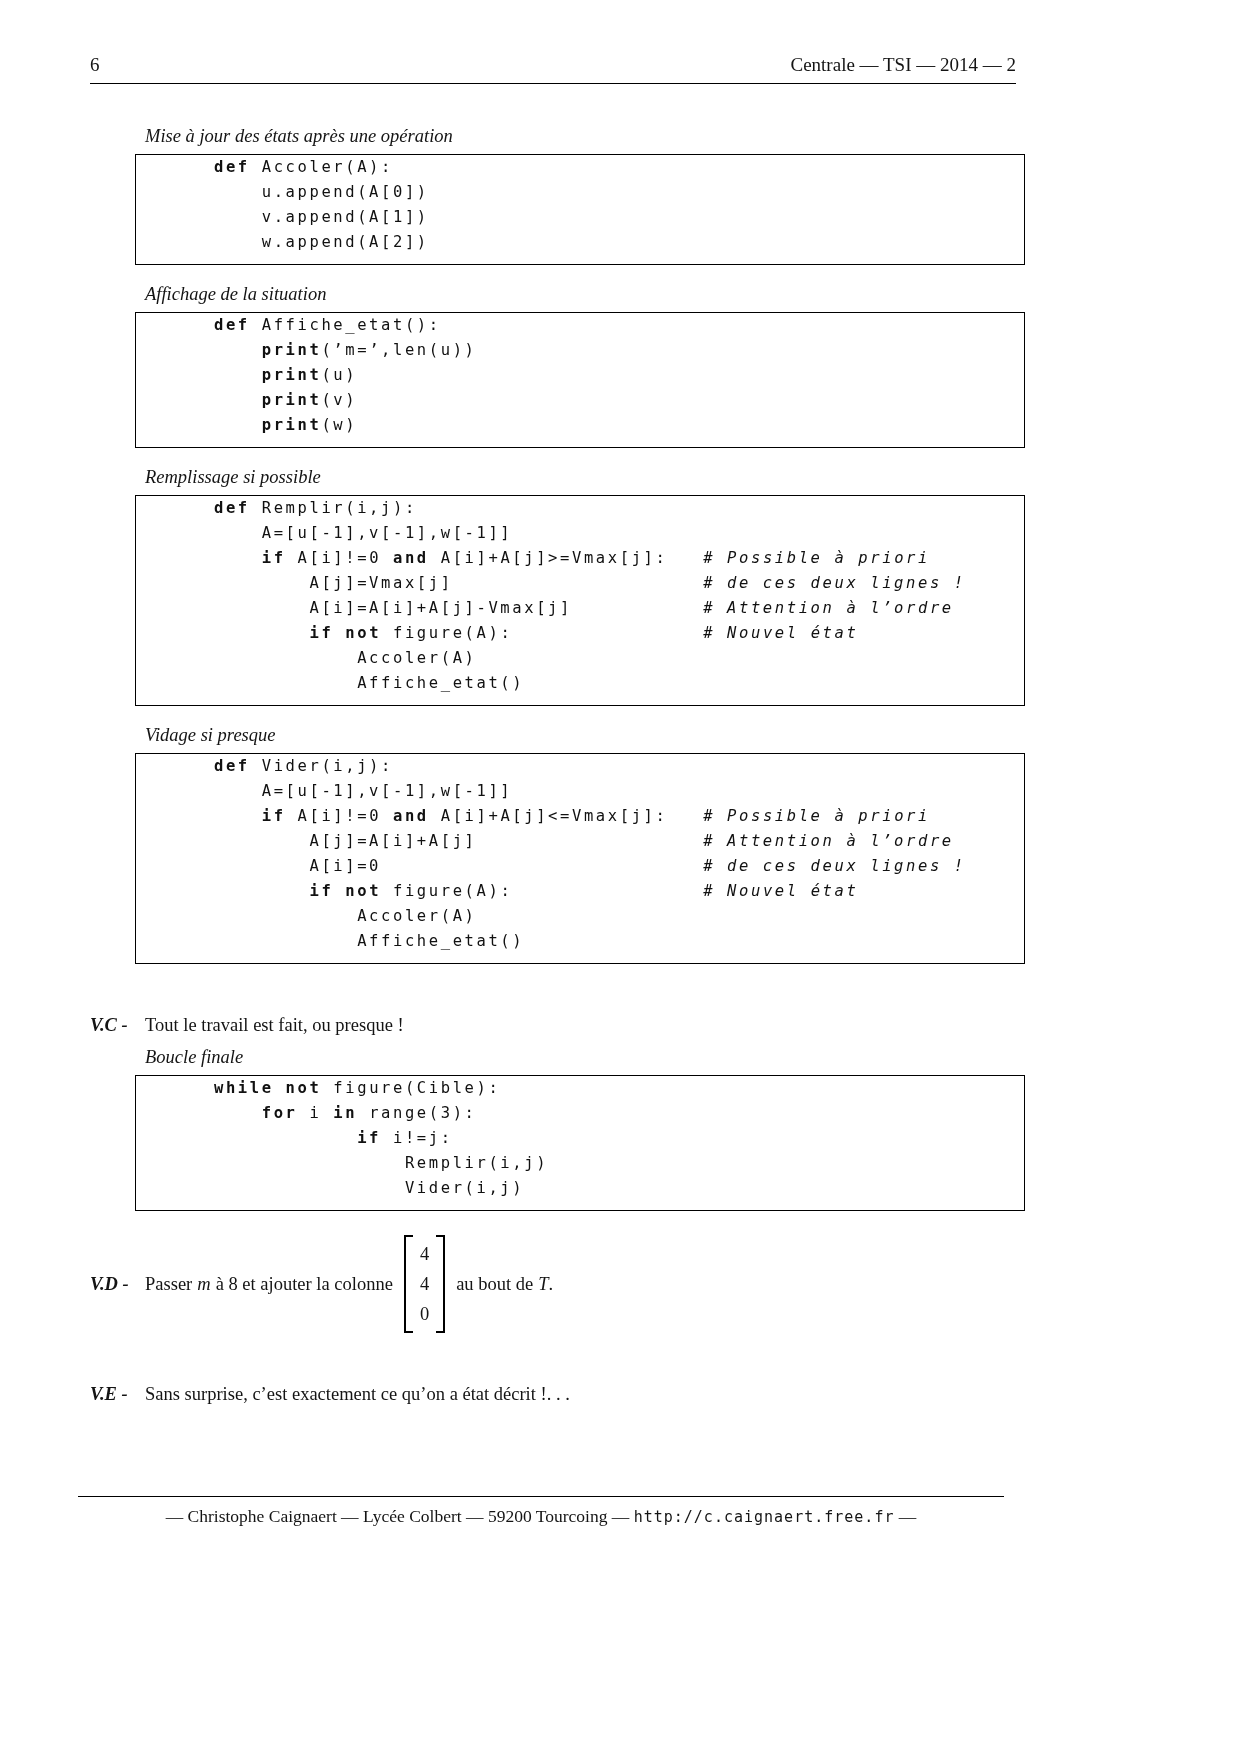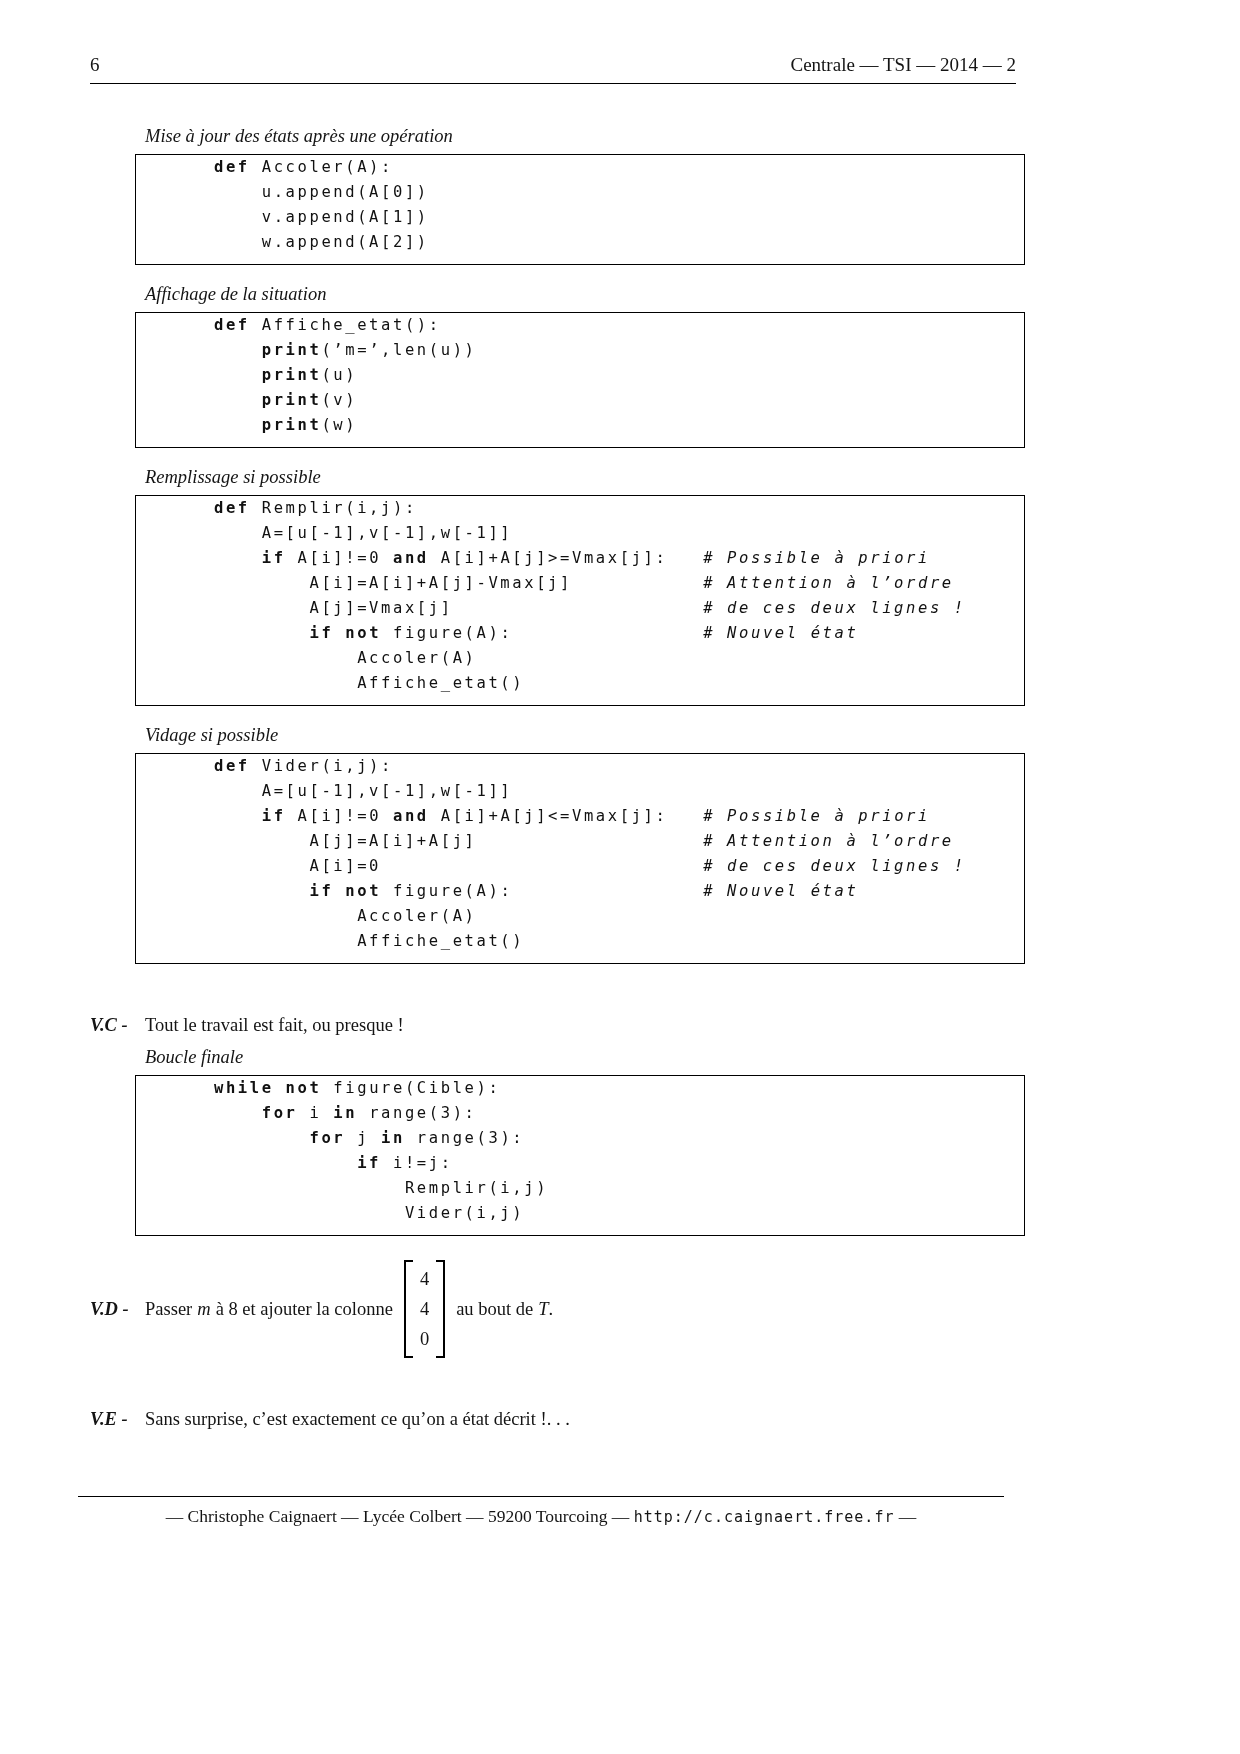--- a/index.html
+++ b/index.html
@@ -100,49 +100,48 @@
         <div class="code-line">    <b>print</b>(u)</div>
         <div class="code-line">    <b>print</b>(v)</div>
         <div class="code-line">    <b>print</b>(w)</div>
       </div>
 
     <div class="section-heading">Remplissage si possible</div>
     <div class="code-box">
         <div class="code-line"><b>def</b> Remplir(i,j):</div>
         <div class="code-line">    A=[u[-1],v[-1],w[-1]]</div>
         <div class="code-line">    <b>if</b> A[i]!=0 <b>and</b> A[i]+A[j]&gt;=Vmax[j]:   <i># Possible à priori</i></div>
+        <div class="code-line">        A[j]=Vmax[j]                     <i># de ces deux lignes !</i></div>
         <div class="code-line">        A[i]=A[i]+A[j]-Vmax[j]           <i># Attention à l’ordre</i></div>
-        <div class="code-line">        A[j]=Vmax[j]                     <i># de ces deux lignes !</i></div>
         <div class="code-line">        <b>if</b> <b>not</b> figure(A):                <i># Nouvel état</i></div>
         <div class="code-line">            Accoler(A)</div>
         <div class="code-line">            Affiche_etat()</div>
       </div>
 
-    <div class="section-heading">Vidage si possible</div>
+    <div class="section-heading">Vidage si presque</div>
     <div class="code-box">
         <div class="code-line"><b>def</b> Vider(i,j):</div>
         <div class="code-line">    A=[u[-1],v[-1],w[-1]]</div>
         <div class="code-line">    <b>if</b> A[i]!=0 <b>and</b> A[i]+A[j]&lt;=Vmax[j]:   <i># Possible à priori</i></div>
         <div class="code-line">        A[j]=A[i]+A[j]                   <i># Attention à l’ordre</i></div>
         <div class="code-line">        A[i]=0                           <i># de ces deux lignes !</i></div>
         <div class="code-line">        <b>if</b> <b>not</b> figure(A):                <i># Nouvel état</i></div>
         <div class="code-line">            Accoler(A)</div>
         <div class="code-line">            Affiche_etat()</div>
       </div>
 
     <div class="para">
       <span class="para-label">V.C -</span>
       <span class="para-text">Tout le travail est fait, ou presque !</span>
     </div>
 
     <div class="section-heading">Boucle finale</div>
     <div class="code-box">
         <div class="code-line"><b>while</b> <b>not</b> figure(Cible):</div>
         <div class="code-line">    <b>for</b> i <b>in</b> range(3):</div>
-        <div class="code-line">        <b>for</b> j <b>in</b> range(3):</div>
         <div class="code-line">            <b>if</b> i!=j:</div>
         <div class="code-line">                Remplir(i,j)</div>
         <div class="code-line">                Vider(i,j)</div>
       </div>
 
     <div class="para vd-row">
       <span class="para-label">V.D -</span>
       <span class="vd-text">
           <span>Passer</span>
           <span class="var">m</span>

